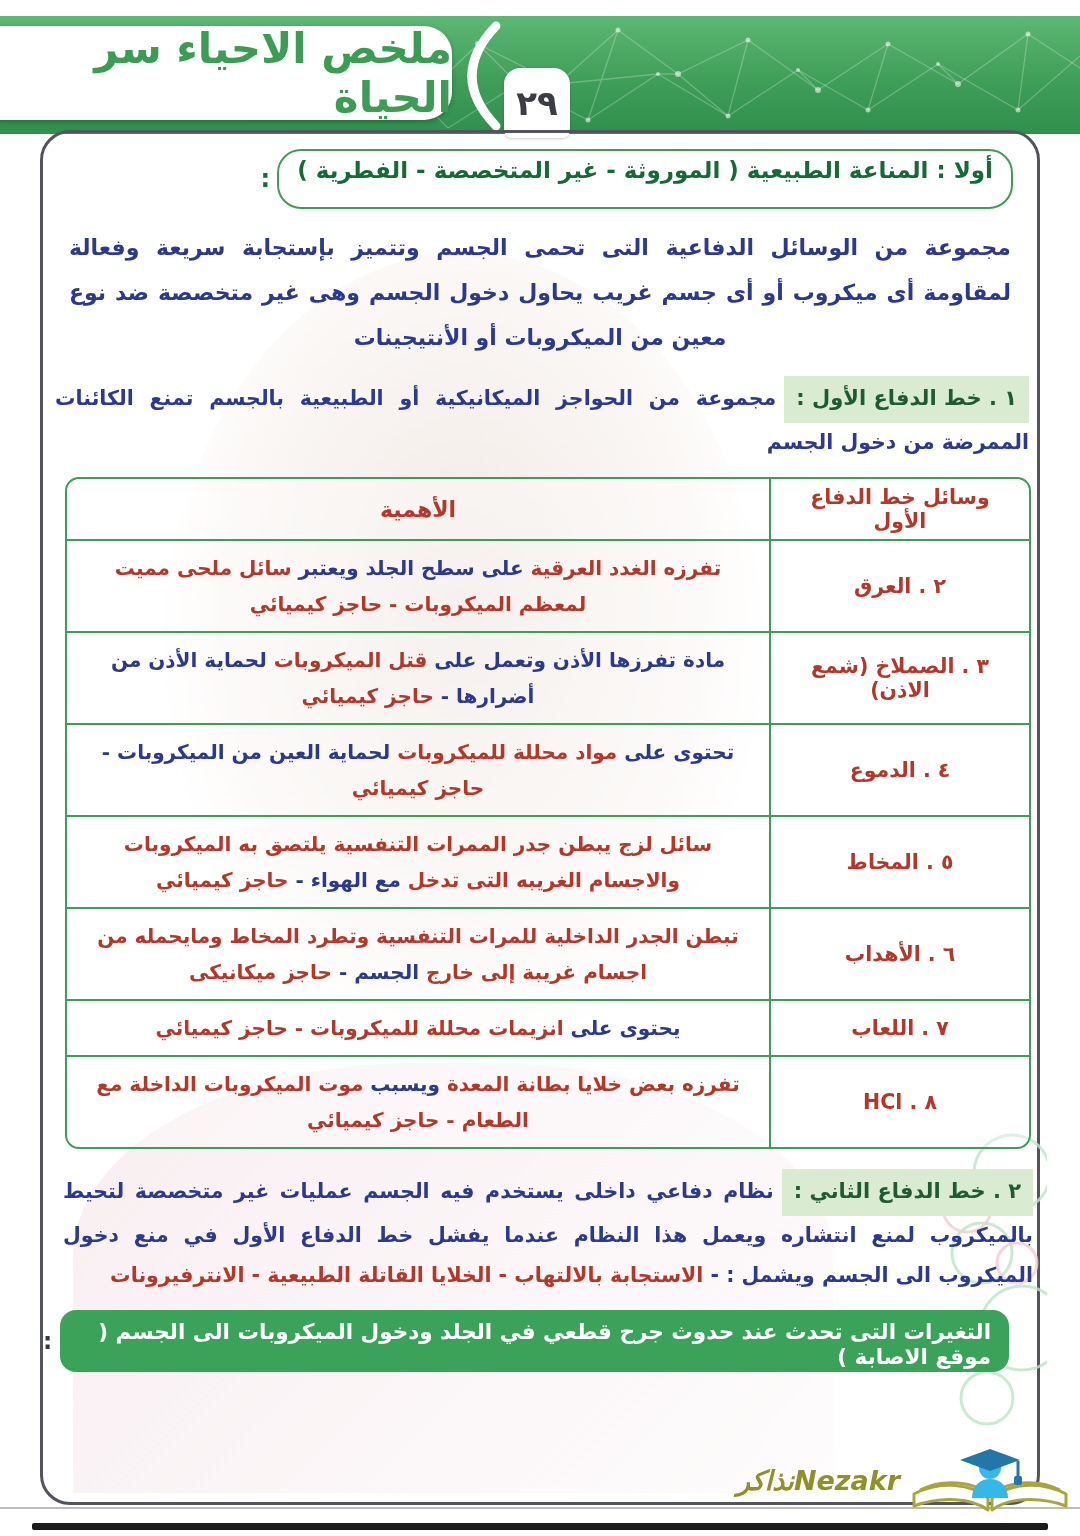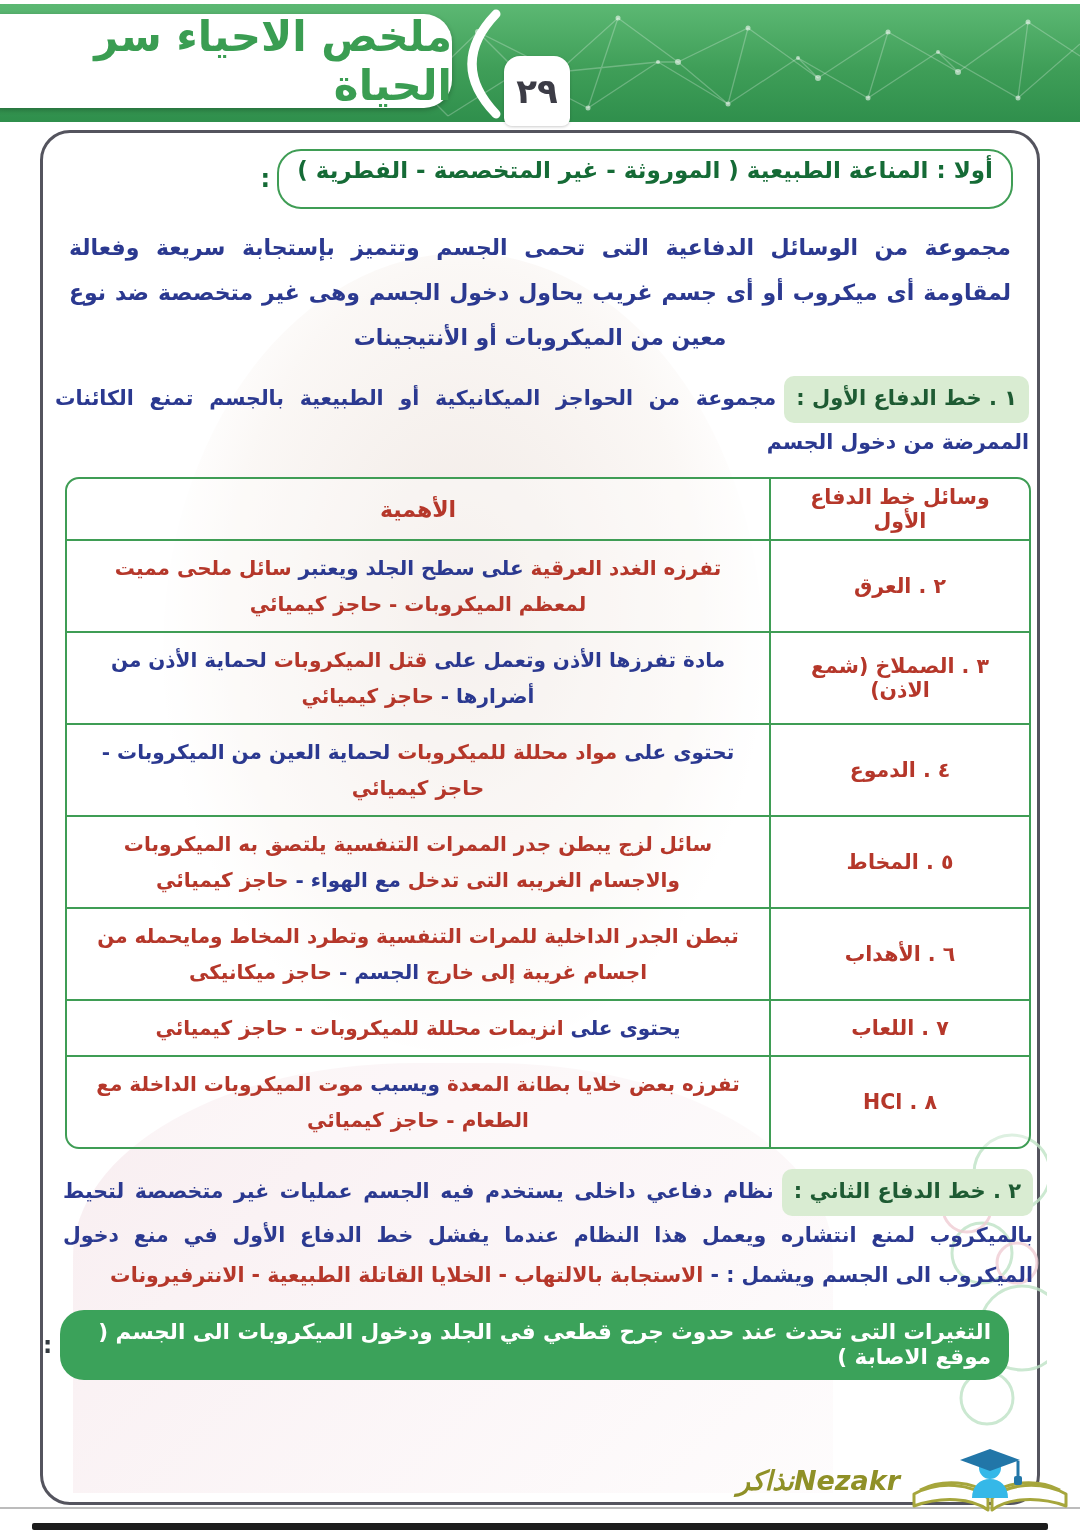--- a/index.html
+++ b/index.html
@@ -1,20 +1,20 @@
 <!DOCTYPE html>
 <html dir="rtl" lang="ar"><head>
 <meta charset="utf-8">
 <style>
   html,body{margin:0;padding:0;background:#ffffff;}
   body{width:1080px;height:1536px;position:relative;overflow:hidden;
        font-family:"DejaVu Sans",sans-serif;}
 
   
-  .banner{position:absolute;top:4px;left:0;width:1080px;height:118px;
+  .banner{position:absolute;top:16px;left:0;width:1080px;height:118px;
           background:linear-gradient(180deg,#5cb873 0%,#3f9e58 55%,#2f8f4c 100%);}
   .brand-box{position:absolute;top:10px;left:-26px;width:478px;height:94px;
              background:#ffffff;border-radius:28px;display:flex;align-items:center;
              justify-content:center;box-shadow:0 2px 5px rgba(0,0,0,.25);}
   .brand-title{color:#3a9d52;font-size:42px;font-weight:bold;letter-spacing:-1px;}
   .page-tab{position:absolute;top:52px;left:504px;width:66px;height:70px;background:#ffffff;
             border-radius:16px 16px 8px 8px;display:flex;align-items:center;justify-content:center;
             box-shadow:0 1px 3px rgba(0,0,0,.2);}
   .page-number{font-size:34px;font-weight:bold;color:#3c3c46;}
 
@@ -32,39 +32,39 @@
   .capsule-row{margin:16px 24px 0 0;gap:7px;color:#156b36;}
   .capsule{border:2.5px solid #3f9d55;border-radius:24px;padding:6px 18px 24px;
            font-size:23px;font-weight:bold;color:#156b36;background:rgba(255,255,255,.55);}
   .capsule-colon{font-size:24px;font-weight:bold;}
 
   .intro{color:#2b3990;font-weight:bold;font-size:22px;line-height:2.05;
          text-align:justify;text-align-last:center;margin:16px 26px 0 26px;}
 
   .defense-line{margin:16px 8px 0 12px;font-size:20.5px;font-weight:bold;line-height:1.95;
                 text-align:justify;color:#2b3990;}
-  .label-pill{display:inline-block;background:#d9ecd2;border-radius:10px;padding:2px 12px 4px;
+  .label-pill{display:inline-block;background:#d9ecd2;border-radius:0;padding:2px 12px 4px;
               color:#1e5b33;margin-left:8px;font-size:21px;}
 
   .table-wrap{margin:14px 6px 0 22px;border:2.5px solid #3f9d55;border-radius:14px;overflow:hidden;
               background:rgba(255,255,255,.35);}
   table{width:100%;border-collapse:collapse;}
   td{font-weight:bold;text-align:center;vertical-align:middle;}
   td.th{color:#b5372a;font-size:22px;padding:10px 8px;border-bottom:7px double #3f9d55;}
   td.means{width:238px;color:#b5372a;font-size:20.5px;padding:6px 10px;
            border-left:2.5px solid #3f9d55;}
   td.importance{color:#2b3990;font-size:20px;line-height:1.8;padding:9px 16px;}
   tbody tr:not(:last-child) td{border-bottom:2.5px solid #3f9d55;}
 
   .c-b{color:#2b3990;}
   .c-r{color:#b5372a;}
 
   .changes-row{margin:14px 28px 0 0;gap:8px;}
   .changes-box{background:#3ba25a;color:#ffffff;font-weight:bold;font-size:21.5px;
-               padding:9px 18px 11px;border-radius:24px;}
+               padding:9px 18px 3px;border-radius:16px;}
   .changes-colon{color:#333a40;font-weight:bold;font-size:23px;}
 
   
   .footer-logo{position:absolute;left:0;right:0;bottom:14px;display:flex;flex-direction:row;
                align-items:center;z-index:2;}
   .logo-text{font-weight:bold;font-style:italic;font-size:27px;color:#8f9027;margin-top:-6px;}
 
   .rule-gray{position:absolute;top:1507px;left:0;width:1080px;height:2px;background:#bcbcbc;z-index:1;}
   .rule-black{position:absolute;top:1523px;left:32px;width:1016px;height:7px;background:#1c1c1c;
               border-radius:2px;z-index:1;}

